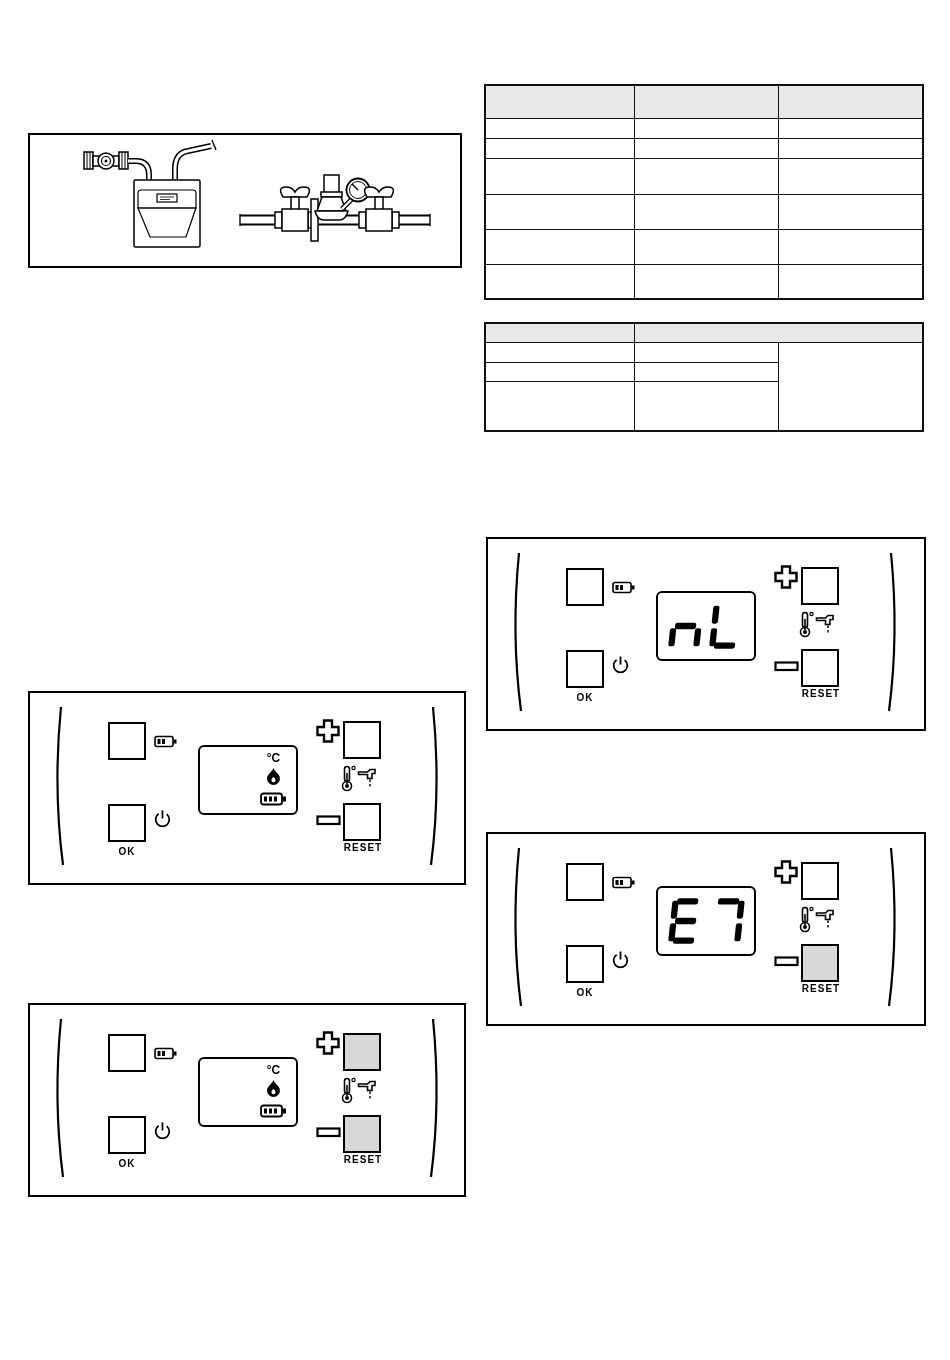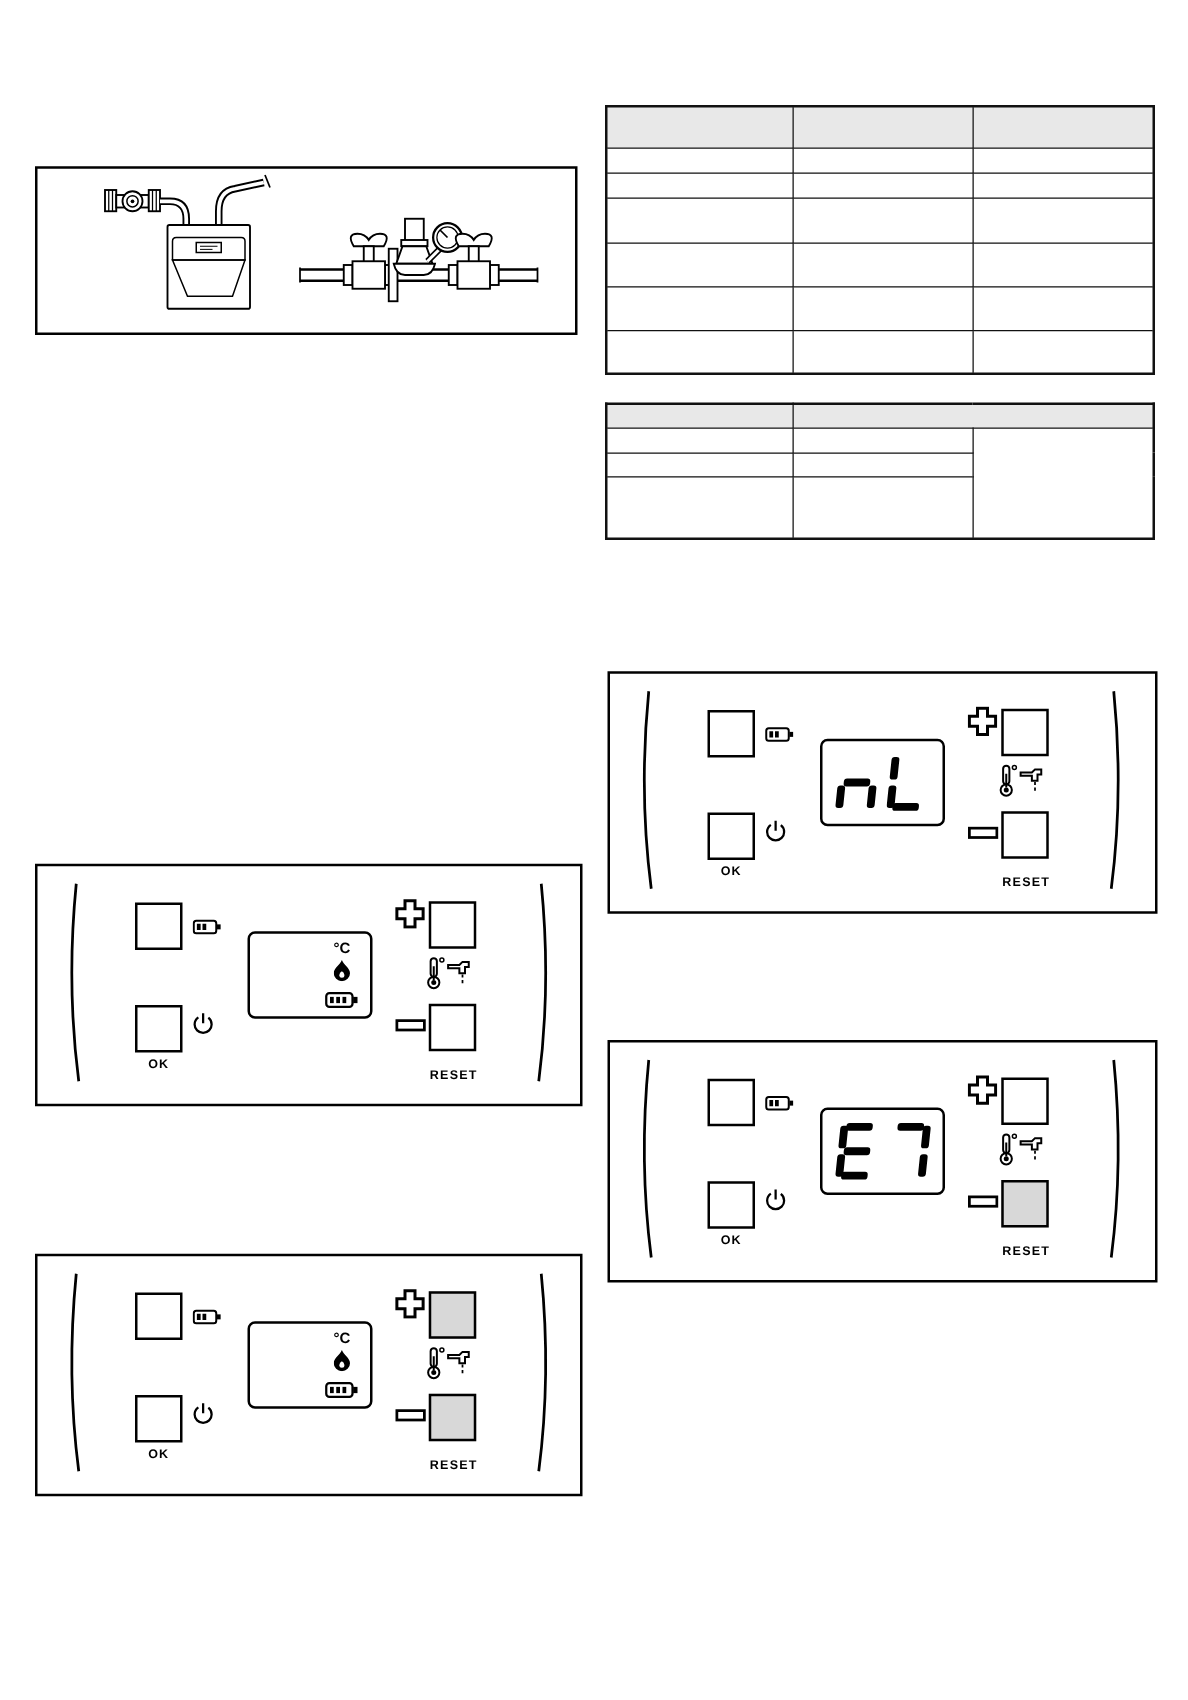--- a/index.html
+++ b/index.html
@@ -38,21 +38,21 @@
   .icon{ position:absolute; line-height:0; }
   .icon.battery{ left:124px; top:42px; }
   .icon.power{ left:123px; top:116px; }
   .icon.plusi{ left:286px; top:26px; }
   .icon.minusi{ left:286px; top:122px; }
   .icon.tap{ left:310px; top:72px; }
   .lbl{
     position:absolute; font-size:10px; font-weight:bold; letter-spacing:1px; text-align:center;
   }
   .lbl.ok{ left:72px; top:153px; width:50px;text-align:center; }
-  .lbl.reset{ left:305px; top:162px; width:56px; }
+  .lbl.reset{ left:305px; top:149px; width:56px; }
   .display{
     position:absolute; left:168px; top:52px; width:100px; height:70px;
     border:2px solid #000; border-radius:6px; background:#fff; box-sizing:border-box;
   }
   .disp-icons{
     position:absolute; right:9px; top:5px; display:flex; flex-direction:column; align-items:center; gap:3px;
   }
   .disp-unit{ font-size:12px; font-weight:bold; line-height:13px; }
   .seg-wrap{
     position:absolute; left:0; top:0; width:100%; height:100%;

